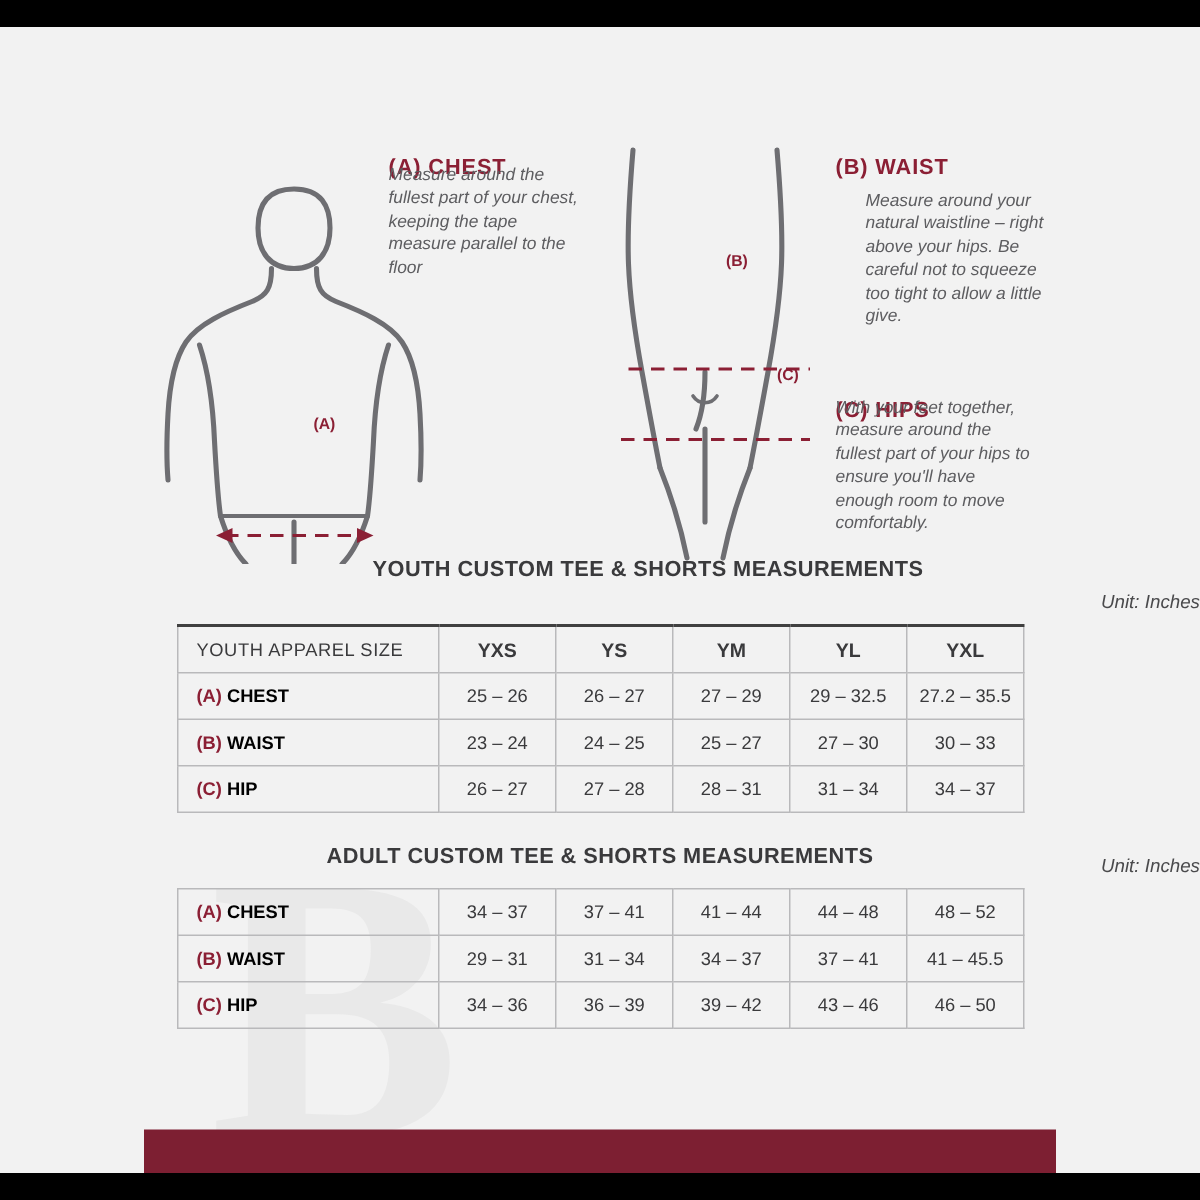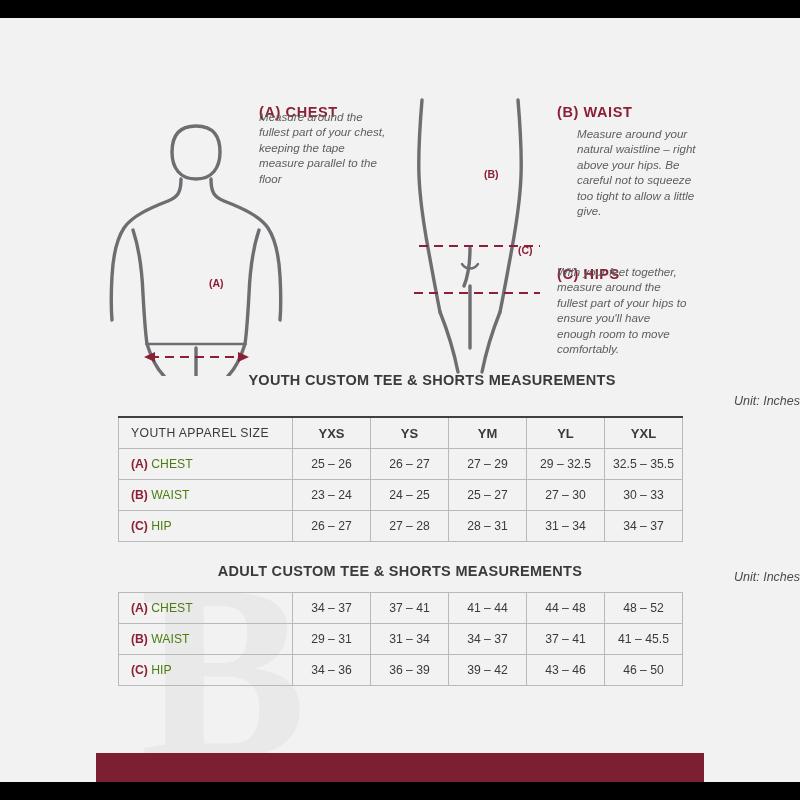--- a/index.html
+++ b/index.html
@@ -161,22 +161,22 @@
   }
   table.size th.rowhead {
     font-weight: normal;
     letter-spacing: 0.4px;
   }
   .lbl {
     color: #8b1f34;
     font-weight: bold;
   }
   .rl {
-    font-weight: normal;
-    color: #4d7c0f;
+    font-weight: bold;
+    color: #000000;
   }
   
   table.size tr:first-child th {
     border-top: 2px solid #404040;
   }
 
   .footer-bar {
     position: absolute;
     left: 96px;
     top: 735px;
@@ -290,21 +290,21 @@
         </tr>
         <tr>
           <td class="rowhead">
             <span class="lbl">(A)</span>
             <span class="rl">CHEST</span>
           </td>
           <td>25 – 26</td>
           <td>26 – 27</td>
           <td>27 – 29</td>
           <td>29 – 32.5</td>
-          <td>32.5 – 35.5</td>
+          <td>27.2 – 35.5</td>
         </tr>
         <tr>
           <td class="rowhead">
             <span class="lbl">(B)</span>
             <span class="rl">WAIST</span>
           </td>
           <td>23 – 24</td>
           <td>24 – 25</td>
           <td>25 – 27</td>
           <td>27 – 30</td>

